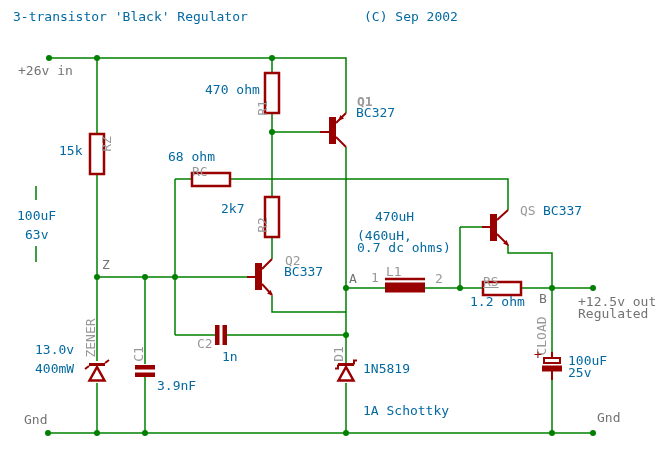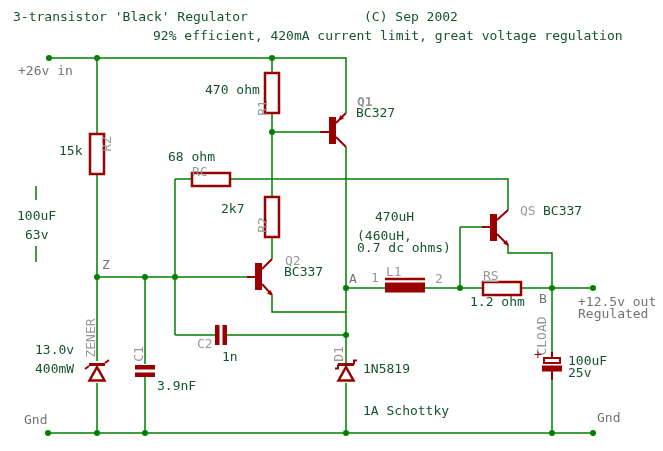--- a/index.html
+++ b/index.html
@@ -9,21 +9,21 @@
     background:#ffffff;
     font-family:"DejaVu Sans Mono", "Liberation Mono", monospace;
     overflow:hidden;
   }
   #schematic svg{position:absolute;left:0;top:0;}
   .lbl{
     position:absolute;
     font-size:13px;line-height:12px;
     white-space:pre;
   }
-  .g{color:#14532d;}          
+  .g{color:#0369a1;}          
   .b{color:#737373;}          
   .gy{color:#989898;}         
   .r{color:#990000;}          
   .v{transform:translate(-50%,-50%) rotate(-90deg);transform-origin:center;}
   .url{color:#0000c8;text-decoration:underline;cursor:pointer;}
 </style>
 </head>
 <body>
 
 <div id="schematic">
@@ -127,36 +127,35 @@
     </g>
 
     <g>
       <path d="M385,279 H425" stroke="#990000" stroke-width="2.5"></path>
       <rect x="385" y="282.5" width="40" height="10" fill="#990000"></rect>
     </g>
   </svg>
 
   <div class="lbl g" style="left:13px;top:11px;">3-transistor 'Black' Regulator</div>
   <div class="lbl g" style="left:364px;top:11px;text-align:center;">(C) Sep 2002</div>
-  <div class="lbl g" style="left:153px;top:30px;">92% efficient, 420mA current limit, great voltage regulation</div>
 
   <div class="lbl b" style="left:18px;top:65px;">+26v in</div>
   <div class="lbl b" style="left:102px;top:259px;">Z</div>
   <div class="lbl b" style="left:349px;top:273px;">A</div>
   <div class="lbl b" style="left:539px;top:293px;">B</div>
   <div class="lbl b" style="left:578px;top:296px;">+12.5v out</div>
   <div class="lbl b" style="left:578px;top:308px;">Regulated</div>
   <div class="lbl b" style="left:24px;top:414px;">Gnd</div>
   <div class="lbl b" style="left:597px;top:412px;">Gnd</div>
 
   <div class="lbl gy v" style="left:107px;top:144px;">RZ</div>
   <div class="lbl gy v" style="left:263px;top:108px;">R1</div>
   <div class="lbl gy v" style="left:263px;top:225px;">R2</div>
   <div class="lbl gy" style="left:192px;top:166px;">RC</div>
-  <div class="lbl gy" style="left:483px;top:270px;text-decoration:underline;">RS</div>
+  <div class="lbl gy" style="left:483px;top:276px;text-decoration:underline;">RS</div>
   <div class="lbl gy" style="left:357px;top:96px;font-weight:bold;">Q1</div>
   <div class="lbl gy" style="left:285px;top:255px;">Q2</div>
   <div class="lbl gy" style="left:520px;top:205px;">QS</div>
   <div class="lbl gy v" style="left:91px;top:338px;">ZENER</div>
   <div class="lbl gy v" style="left:139px;top:354px;">C1</div>
   <div class="lbl gy" style="left:197px;top:338px;">C2</div>
   <div class="lbl gy v" style="left:339px;top:354px;">D1</div>
   <div class="lbl gy v" style="left:542px;top:336px;">CLOAD</div>
   <div class="lbl gy" style="left:386px;top:266px;">L1</div>
   <div class="lbl gy" style="left:371px;top:272px;">1</div>

